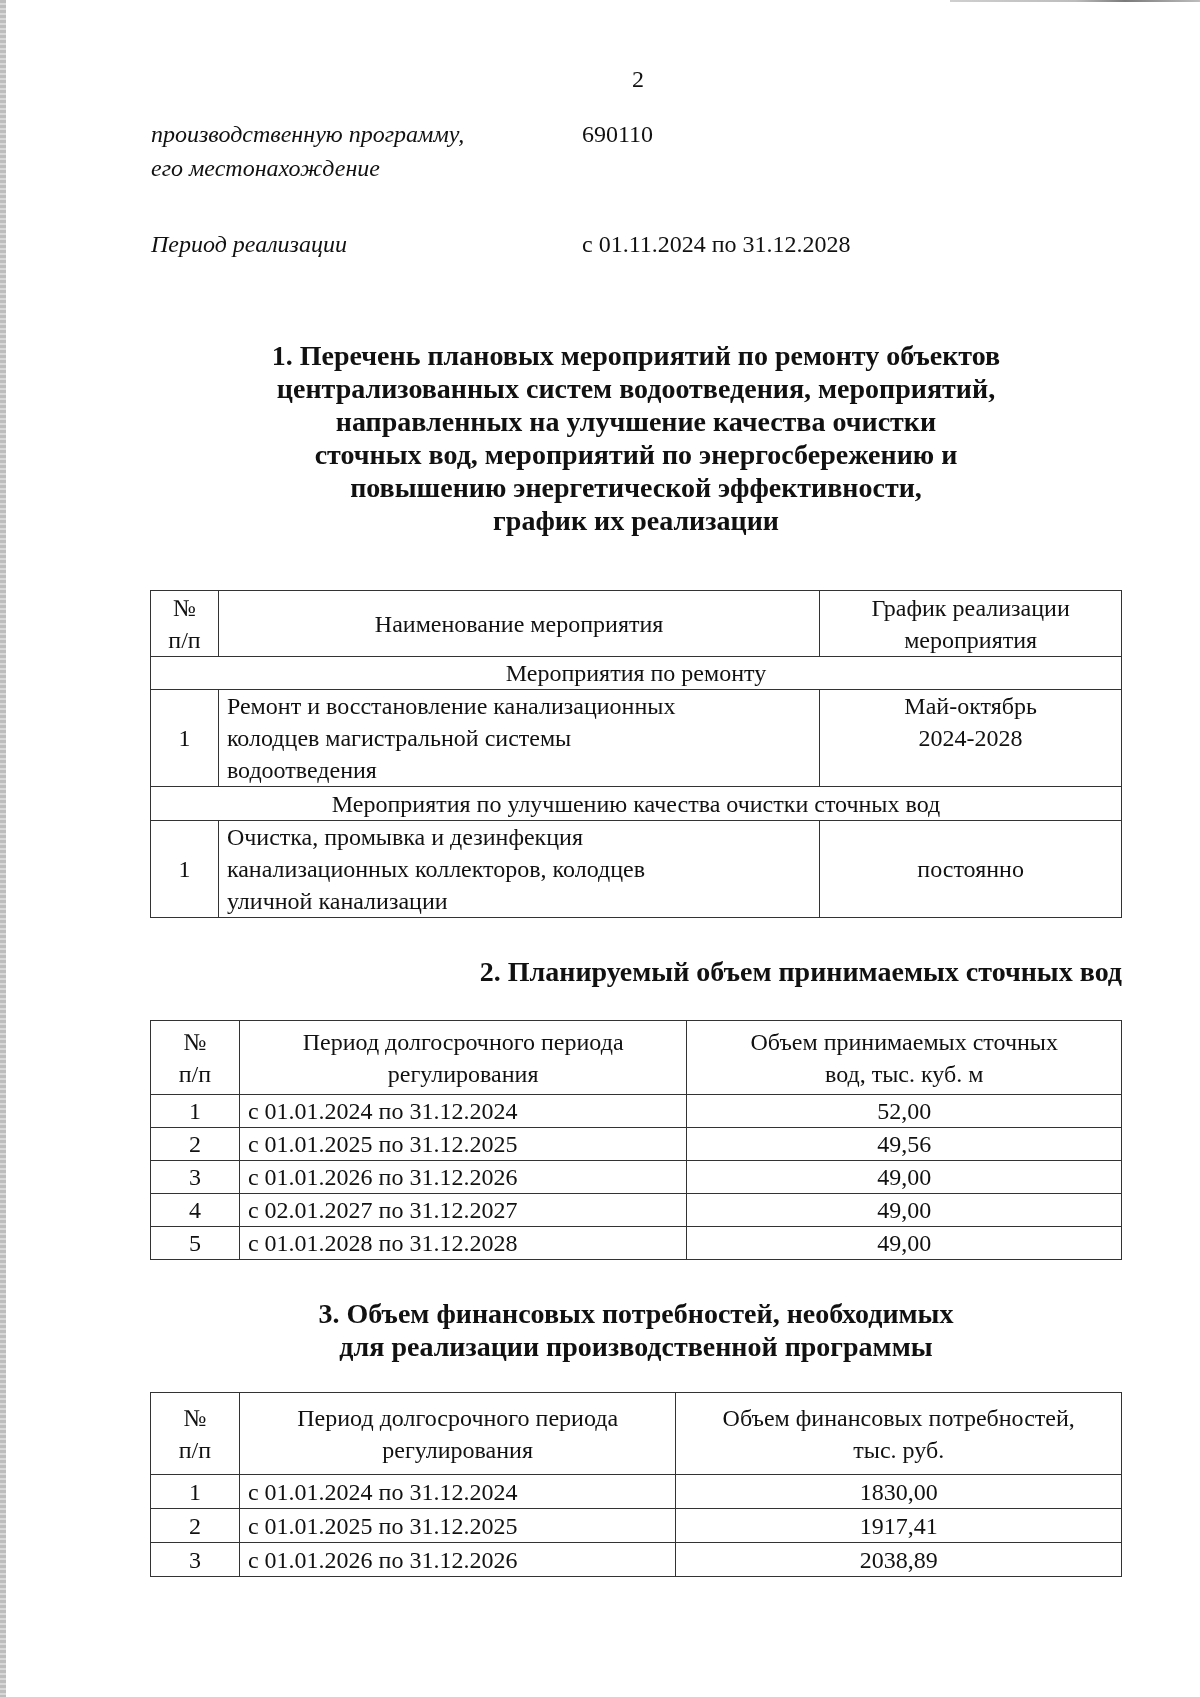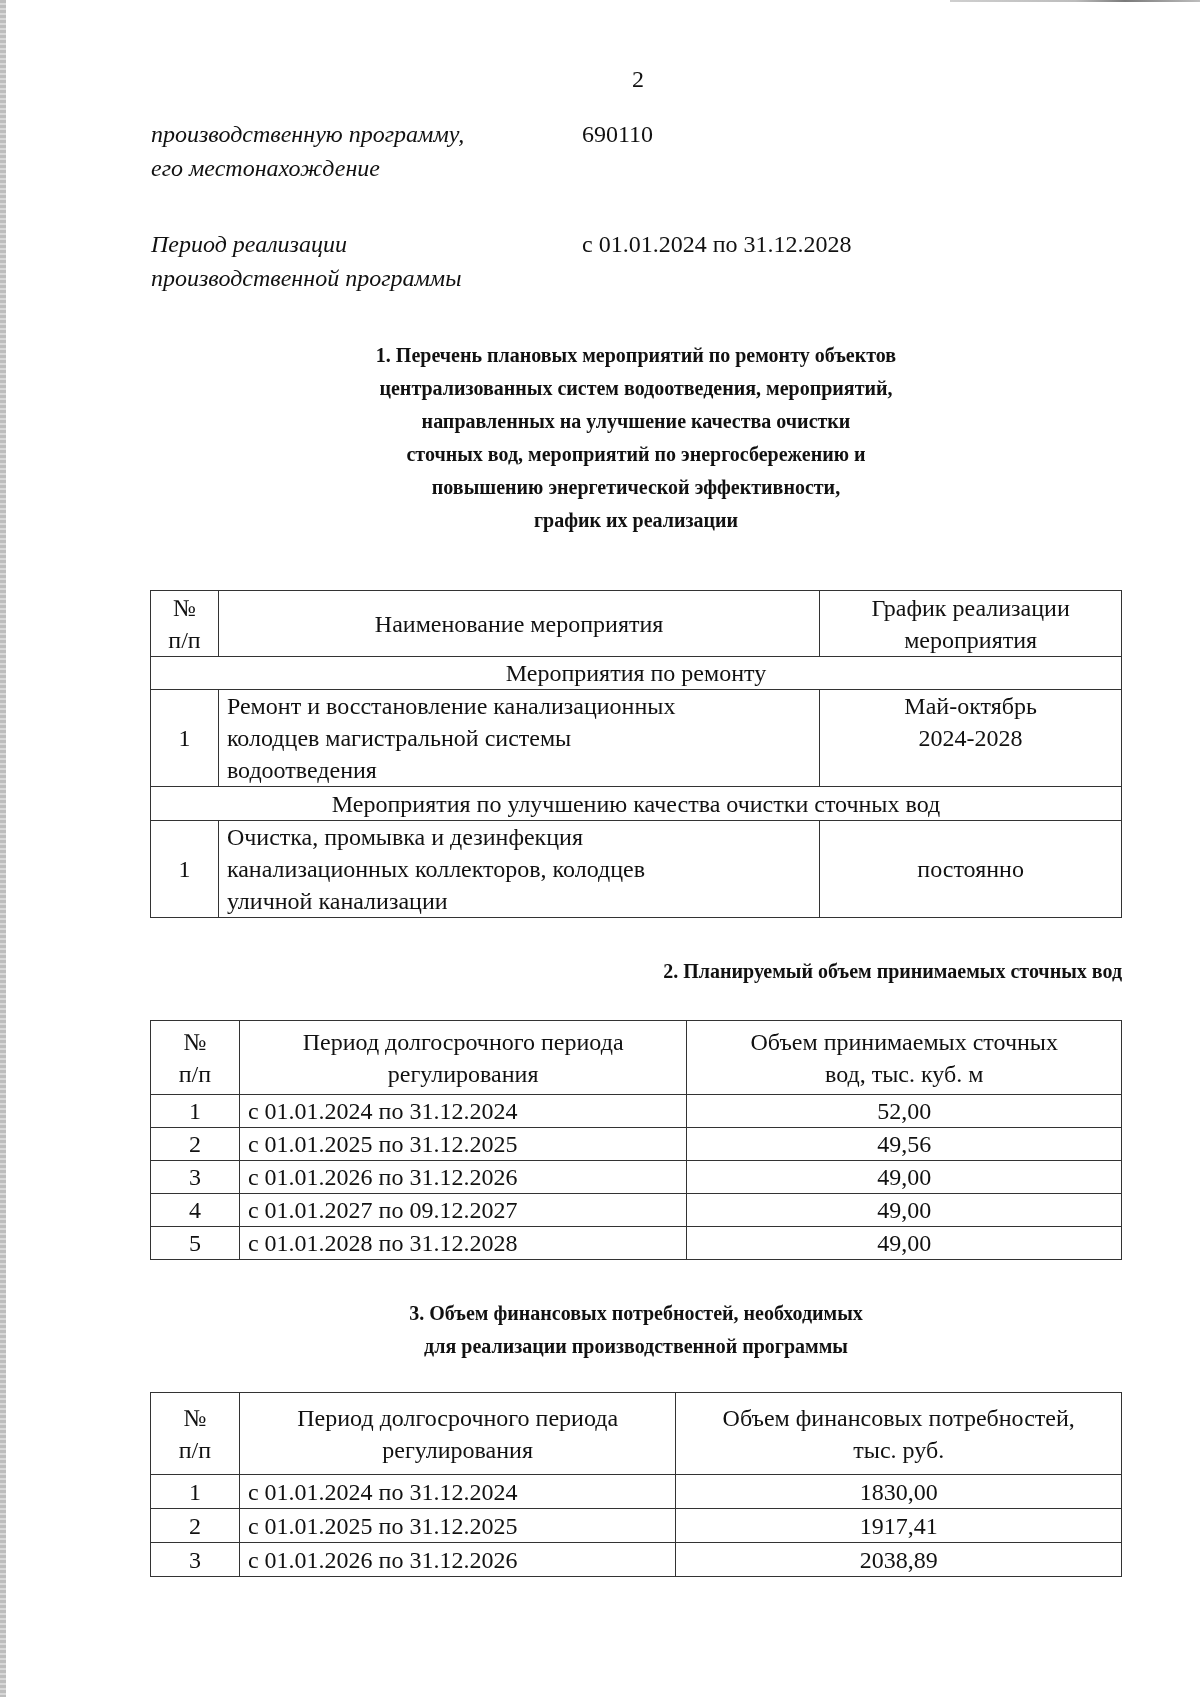--- a/index.html
+++ b/index.html
@@ -20,21 +20,21 @@
       position: absolute; left: 0; width: 1276px; top: 66px;
       text-align: center; font-size: 24px;
     }
     .field {
       position: absolute; left: 151px; font-size: 24px; line-height: 34px;
     }
     .field .label { position: absolute; left: 0; width: 420px; font-style: italic; }
     .field .value { position: absolute; left: 431px; white-space: nowrap; font-family: Liberation Serif, serif; }
     .heading {
       position: absolute; left: 150px; width: 972px;
-      text-align: center; font-weight: bold; font-size: 20px; line-height: 33px;
+      text-align: center; font-weight: bold; font-size: 28px; line-height: 33px;
     }
     table {
       position: absolute; left: 150px; width: 972px;
       border-collapse: collapse; font-size: 24px; line-height: 32px;
     }
     td, th {
       border: 1.5px solid #333333; padding: 0 8px; font-weight: normal;
       vertical-align: middle;
     }
     .c { text-align: center; }
@@ -53,23 +53,22 @@
   <div class="label">
     <div>производственную программу,</div>
     <div>его местонахождение</div>
   </div>
   <div class="value">690110</div>
 </div>
 
 <div class="field" style="top:227px;">
   <div class="label">
     <div>Период реализации</div>
-    <div>производственной программы</div>
   </div>
-  <div class="value">с 01.01.2024 по 31.12.2028</div>
+  <div class="value">с 01.11.2024 по 31.12.2028</div>
 </div>
 
 <div class="heading" style="top:339px;">
   <div>1. Перечень плановых мероприятий по ремонту объектов</div>
   <div>централизованных систем водоотведения, мероприятий,</div>
   <div>направленных на улучшение качества очистки</div>
   <div>сточных вод, мероприятий по энергосбережению и</div>
   <div>повышению энергетической эффективности,</div>
   <div>график их реализации</div>
 </div>
@@ -155,21 +154,21 @@
     <td class="l">с 01.01.2025 по 31.12.2025</td>
     <td class="c">49,56</td>
   </tr>
   <tr style="height:33px;">
     <td class="num">3</td>
     <td class="l">с 01.01.2026 по 31.12.2026</td>
     <td class="c">49,00</td>
   </tr>
   <tr style="height:33px;">
     <td class="num">4</td>
-    <td class="l">с 01.01.2027 по 09.12.2027</td>
+    <td class="l">с 02.01.2027 по 31.12.2027</td>
     <td class="c">49,00</td>
   </tr>
   <tr style="height:33px;">
     <td class="num">5</td>
     <td class="l">с 01.01.2028 по 31.12.2028</td>
     <td class="c">49,00</td>
   </tr>
 </tbody>
   </table>
 

